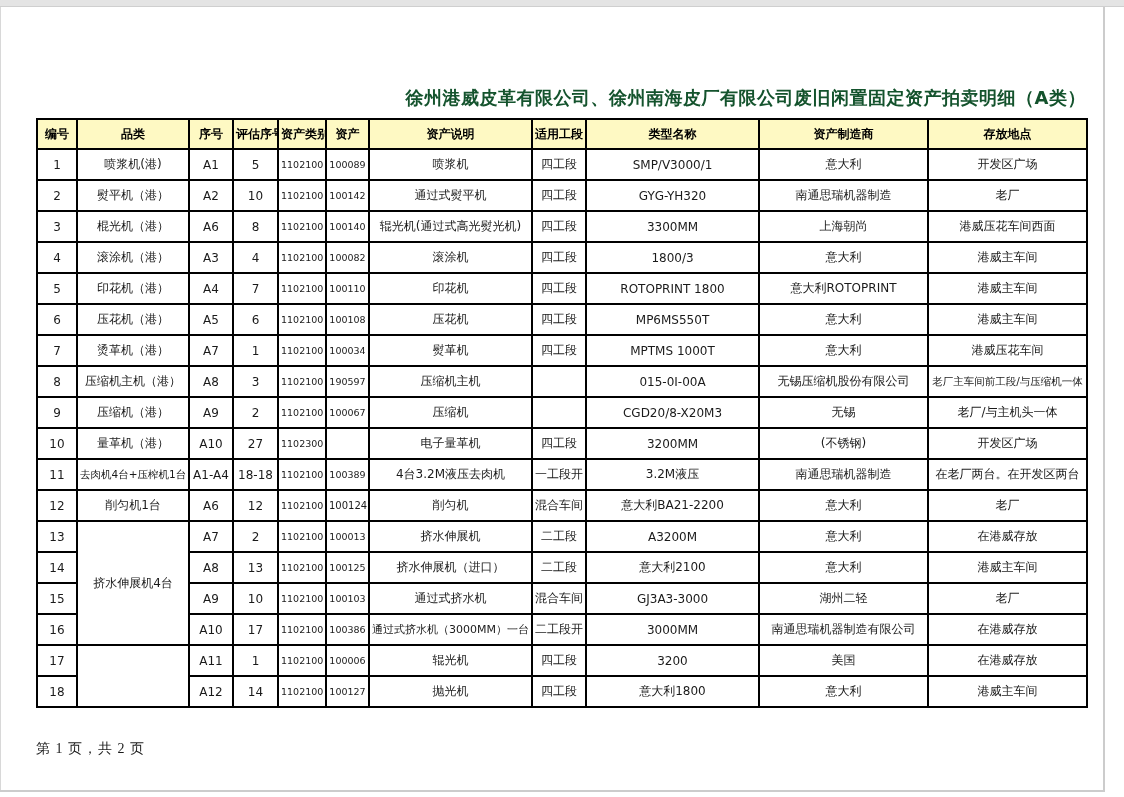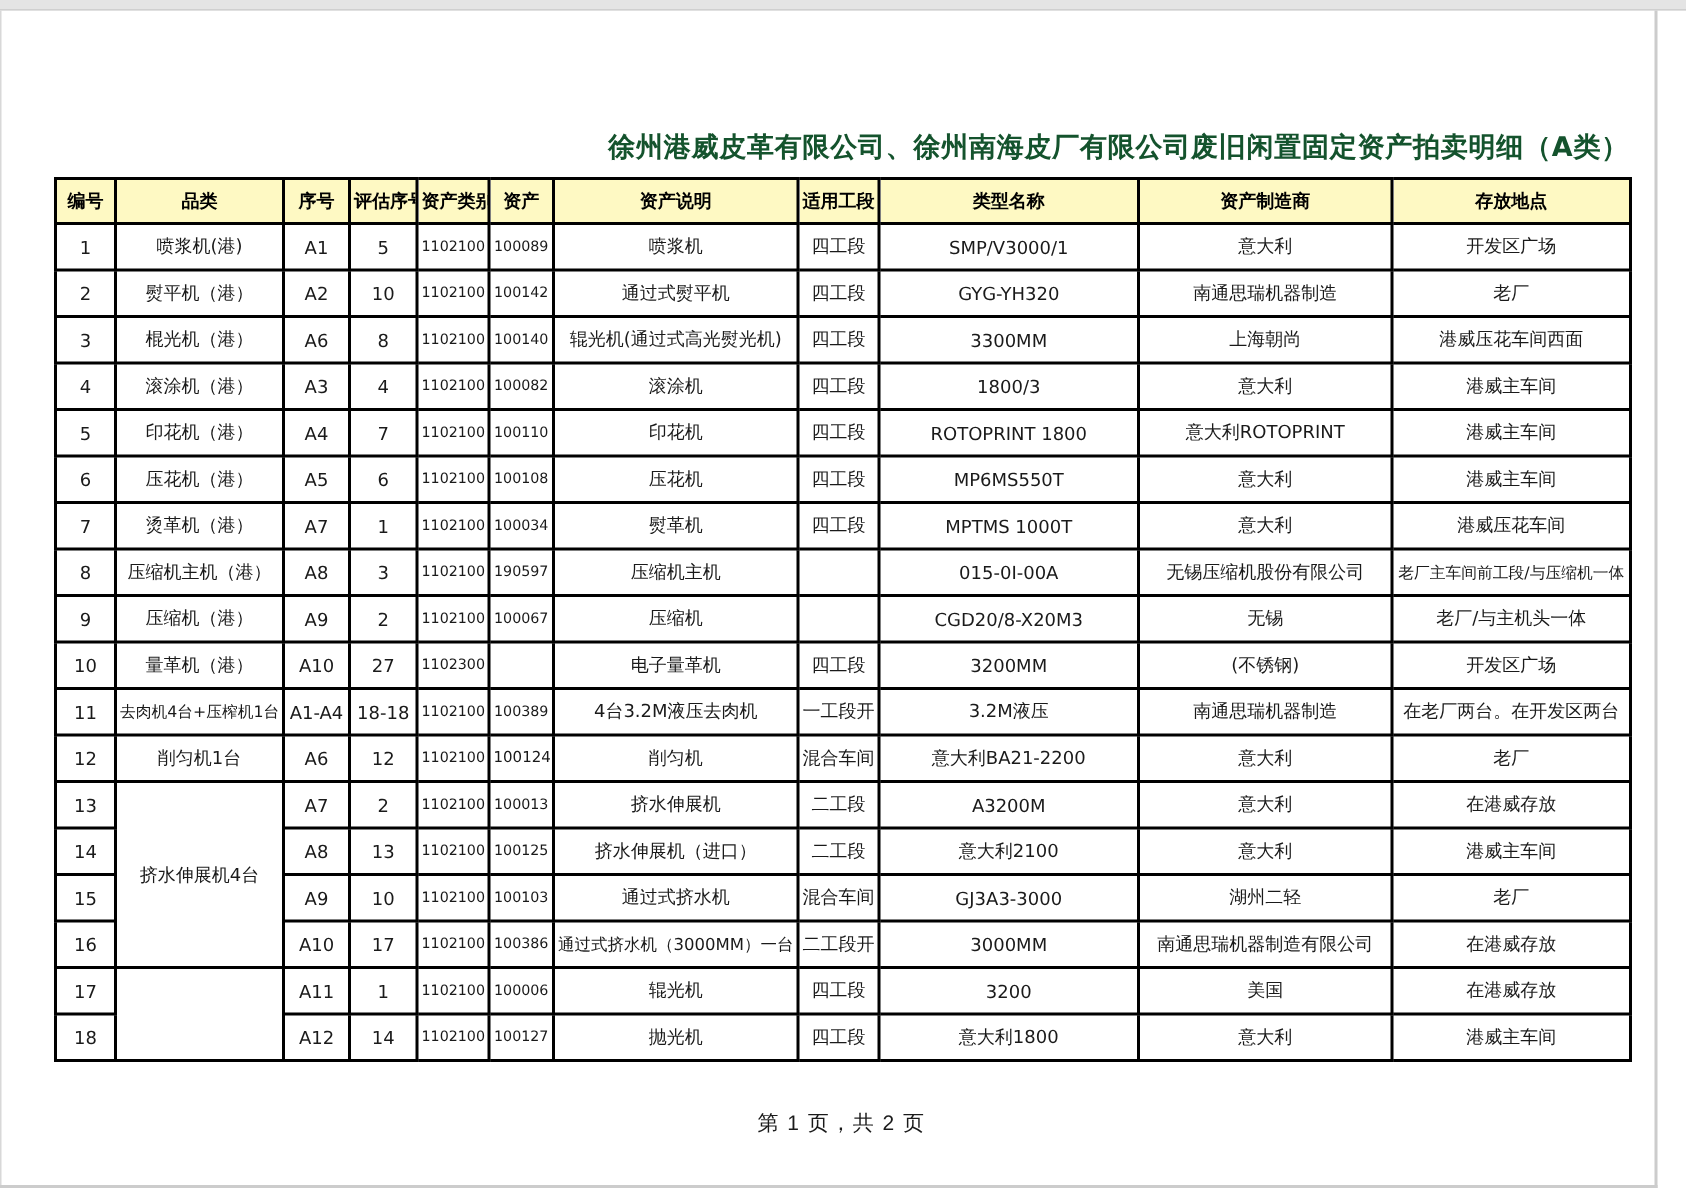--- a/index.html
+++ b/index.html
@@ -47,22 +47,21 @@
     background: #fef9c3;
     font-weight: bold;
     height: 30px;
     color: #000000;
   }
   .asset-table td { height: 31px; background: #ffffff; }
 
   .page-footer {
     position: absolute;
     top: 740px; left: 36px; width: 1050px;
-    text-align: center;
-    font-family: Liberation Sans, sans-serif;
+    font-family: Liberation Serif, serif;
     font-size: 14px;
     color: #1a1a1a;
     letter-spacing: 1px;
   }
 </style>
 </head>
 <body>
 
 <div class="edge-top"></div>
 <div class="edge-left"></div>

